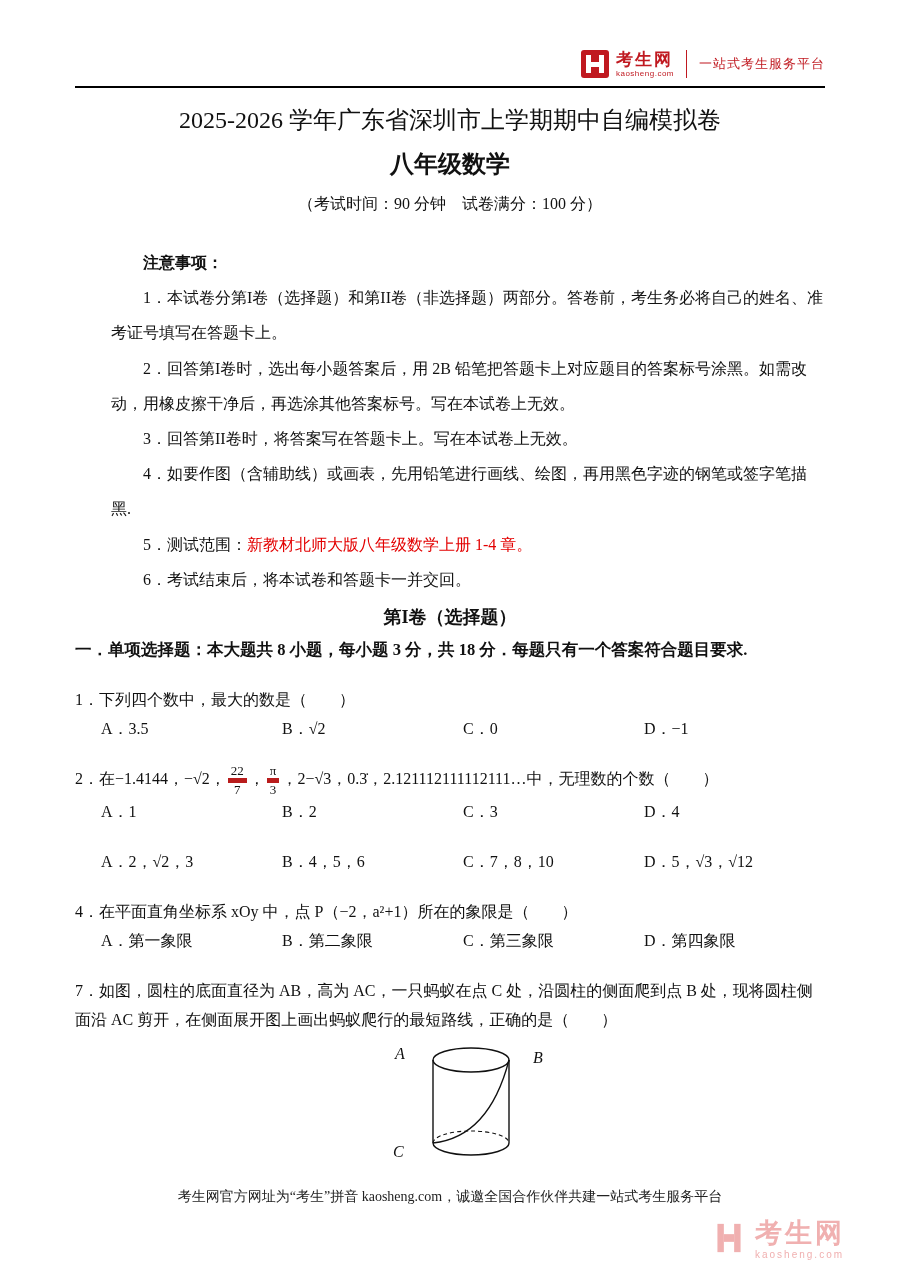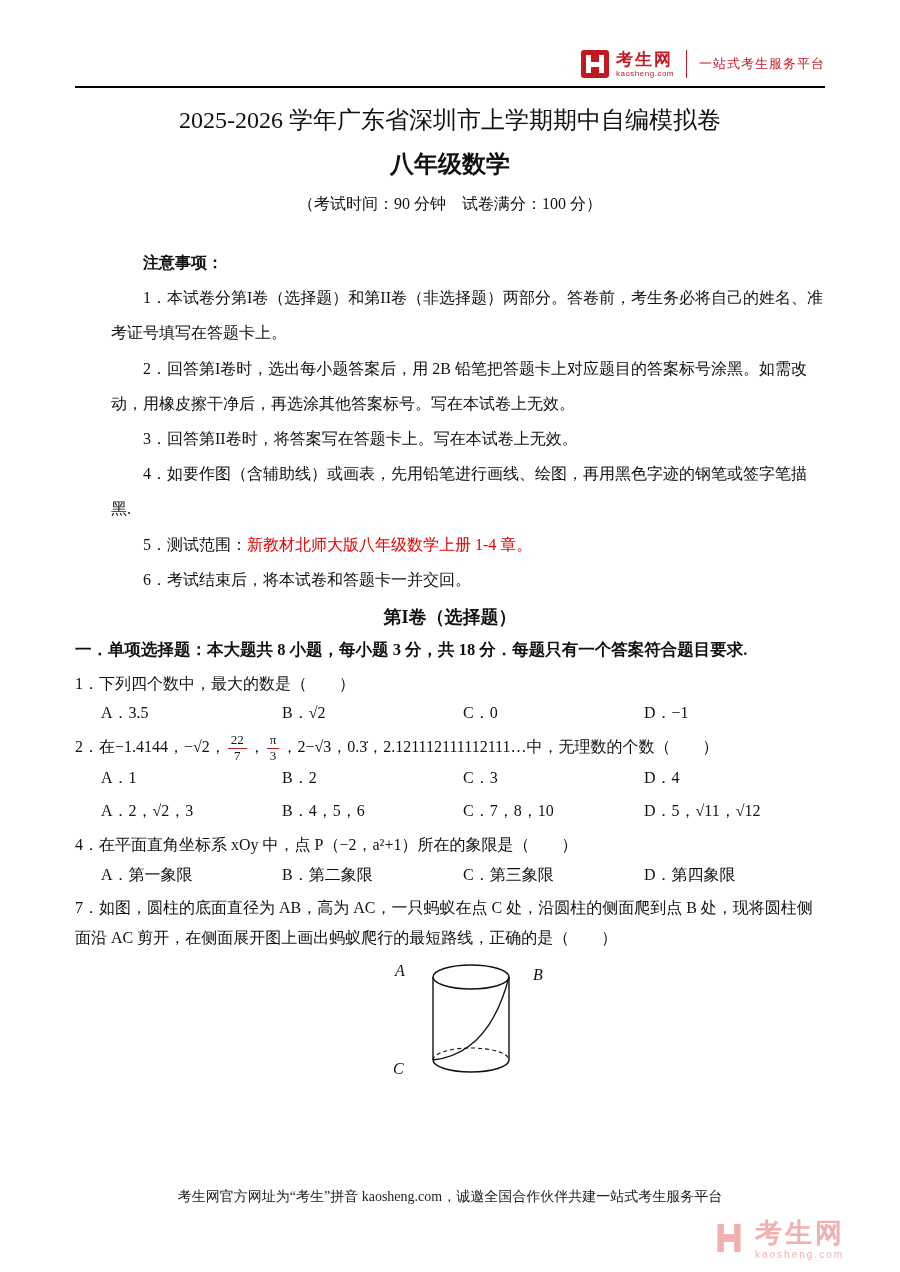--- a/index.html
+++ b/index.html
@@ -27,28 +27,28 @@
   .exam-info{text-align:center;font-size:16px;margin-top:14px;}
 
   .notes{margin:30px 0 0 36px;font-size:16px;line-height:2.2;}
   .notes-heading{font-weight:bold;text-indent:2em;}
   .note{text-indent:2em;margin:0;}
   .red{color:#e30000;}
 
   .volume{text-align:center;font-weight:bold;font-size:18px;margin-top:8px;}
   .instruction{font-weight:bold;font-size:16.5px;margin-top:6px;line-height:1.8;}
 
-  .question{margin-top:4px;font-size:16px;line-height:1.85;}
+  .question{margin-top:20px;font-size:16px;line-height:1.85;}
   .stem{margin:0;}
   .options{display:flex;margin-left:26px;}
   .opt{width:25%;}
 
   .frac{display:inline-flex;flex-direction:column;align-items:center;vertical-align:middle;
         line-height:1.1;font-size:13px;margin:0 2px;}
-  .frac .num{border-bottom:1px solid #b91c1c;padding:0 3px;}
+  .frac .num{border-bottom:5px solid #b91c1c;padding:0 3px;}
   .frac .den{padding:0 3px;}
 
   .figure{position:relative;width:170px;height:126px;margin:6px 0 0 308px;}
   .figure svg{position:absolute;left:28px;top:4px;}
   .fig-label{position:absolute;font-style:italic;font-size:16px;font-weight:normal;}
   .fig-label-a{left:12px;top:-2px;}
   .fig-label-b{left:150px;top:2px;}
   .fig-label-c{left:10px;top:96px;}
 
   .footer{position:absolute;left:0;right:0;bottom:66px;text-align:center;font-size:14px;color:#222;}
@@ -127,21 +127,21 @@
       <span class="opt">C．3</span>
       <span class="opt">D．4</span>
     </div>
   </div>
 
   <div class="question">
     <div class="options">
       <span class="opt">A．2，√2，3</span>
       <span class="opt">B．4，5，6</span>
       <span class="opt">C．7，8，10</span>
-      <span class="opt">D．5，√11，√12</span>
+      <span class="opt">D．5，√3，√12</span>
     </div>
   </div>
 
   <div class="question">
     <p class="stem">4．在平面直角坐标系 xOy 中，点 P（−2，a²+1）所在的象限是（　　）</p>
     <div class="options">
       <span class="opt">A．第一象限</span>
       <span class="opt">B．第二象限</span>
       <span class="opt">C．第三象限</span>
       <span class="opt">D．第四象限</span>

